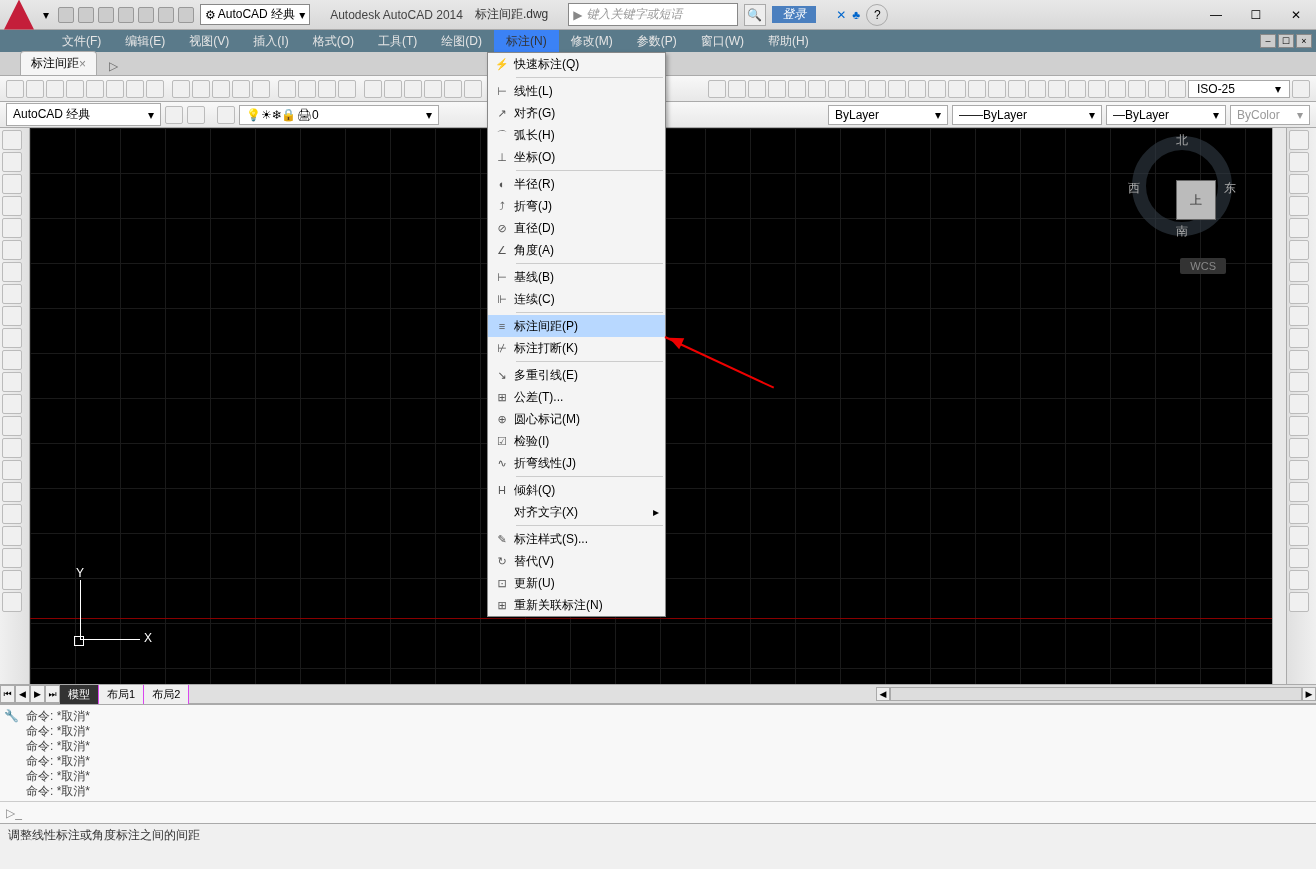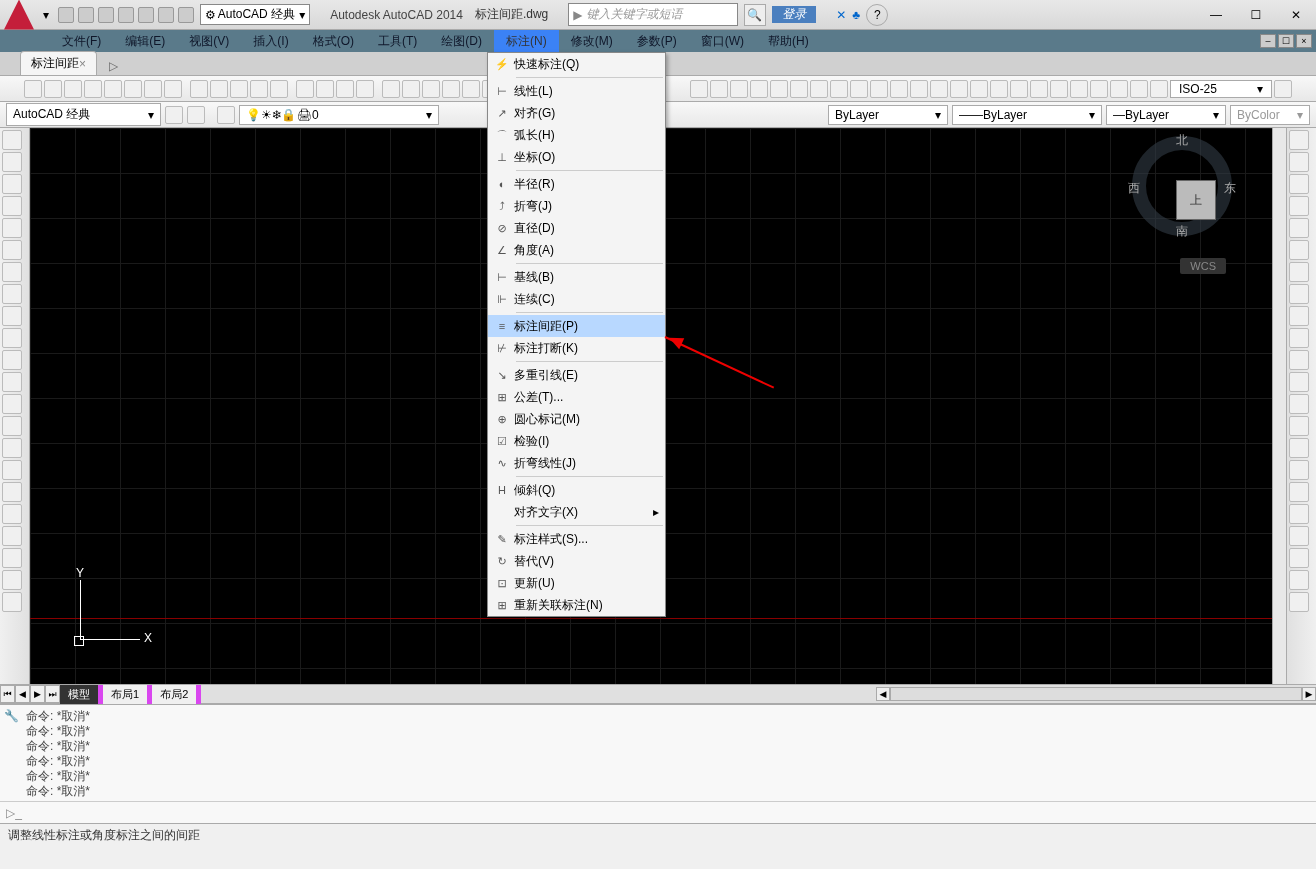--- a/index.html
+++ b/index.html
@@ -20,33 +20,33 @@
 .search-box::before { content: "▶"; color: #888; margin-right: 4px; font-style: normal; }
 .info-btn { margin-left: 6px; width: 22px; height: 22px; border: 1px solid #aaa; background: #eee; display: flex; align-items: center; justify-content: center; }
 .signin { margin-left: 6px; background: #4a7fbf; color: #fff; padding: 0 10px; font-style: italic; }
 .exchange { margin-left: 20px; display: flex; gap: 6px; }
 .help-btn { margin-left: 6px; width: 22px; height: 22px; border: 1px solid #aaa; border-radius: 50%; display: flex; align-items: center; justify-content: center; }
 .win-controls { margin-left: auto; display: flex; }
 .win-controls div { width: 40px; height: 30px; display: flex; align-items: center; justify-content: center; cursor: pointer; }
 
 
 .menubar { height: 22px; background: #5a7a8a; display: flex; align-items: center; padding-left: 50px; }
-.menu-item { color: #0f172a; padding: 3px 12px; cursor: pointer; }
+.menu-item { color: #e5e5e5; padding: 3px 12px; cursor: pointer; }
 .menu-item.active { background: #3b82f6; color: #333; }
 .mdi-controls { margin-left: auto; display: flex; gap: 2px; margin-right: 4px; }
 .mdi-controls div { width: 16px; height: 14px; background: #ccc; border: 1px solid #888; font-size: 9px; display: flex; align-items: center; justify-content: center; }
 
 
 .filetab-bar { height: 24px; background: #d0d0d0; display: flex; align-items: flex-end; padding-left: 20px; border-bottom: 1px solid #aaa; }
 .file-tab { background: #f5f5f5; border: 1px solid #aaa; border-bottom: none; padding: 3px 10px; border-radius: 4px 4px 0 0; display: flex; align-items: center; }
 .file-tab .x { color: #888; cursor: pointer; }
 .new-tab { margin-left: 4px; padding: 2px 8px; color: #666; cursor: pointer; }
 
 
-.toolbar-row { height: 26px; background: linear-gradient(#f8f8f8,#e8e8e8); border-bottom: 1px solid #aaa; display: flex; align-items: center; padding: 0 24px; gap: 2px; }
+.toolbar-row { height: 26px; background: linear-gradient(#f8f8f8,#e8e8e8); border-bottom: 1px solid #aaa; display: flex; align-items: center; padding: 0 6px; gap: 2px; }
 .tb-icon { width: 18px; height: 18px; border: 1px solid #bbb; background: #f0f0f0; border-radius: 2px; cursor: pointer; flex-shrink: 0; }
 .tb-sep { width: 4px; }
 .dim-style { margin-left: auto; border: 1px solid #aaa; padding: 1px 8px; background: #fff; display: flex; align-items: center; }
 .dim-style::after { content: "▾"; margin-left: 40px; }
 .toolbar-row2 { height: 26px; background: linear-gradient(#f8f8f8,#e8e8e8); border-bottom: 1px solid #aaa; display: flex; align-items: center; padding: 0 6px; gap: 4px; }
 .layer-combo { border: 1px solid #aaa; padding: 2px 6px; background: #fff; width: 155px; display: flex; align-items: center; justify-content: space-between; }
 .props-combo { border: 1px solid #aaa; padding: 2px 6px; background: #fff; display: flex; align-items: center; }
 
 
 .draw-area { position: relative; height: 556px; display: flex; }
@@ -76,21 +76,21 @@
 .dd-label { margin-left: 2px; }
 .dd-arrow { margin-left: auto; margin-right: 6px; }
 .dd-sep { height: 1px; background: #ccc; margin: 2px 2px 2px 28px; }
 .arrow-annot { position: absolute; left: 665px; top: 336px; width: 120px; height: 2px; background: #e00; transform: rotate(25deg); transform-origin: left center; z-index: 101; }
 .arrow-annot::before { content: ""; position: absolute; left: -2px; top: -6px; border: 6px solid transparent; border-right: 14px solid #e00; }
 
 
 .layout-tabs { height: 20px; background: #e0e0e0; display: flex; align-items: center; border-top: 1px solid #aaa; border-bottom: 1px solid #aaa; }
 .lt-nav { display: flex; }
 .lt-nav div { width: 15px; height: 18px; border: 1px solid #aaa; background: #f0f0f0; display: flex; align-items: center; justify-content: center; font-size: 9px; }
-.lt-tab { padding: 2px 8px; border-right: 5px solid #d946ef; cursor: pointer; background: #f0f0f0; font-size: 11px; }
+.lt-tab { padding: 2px 8px; border-right: 1px solid #d946ef; cursor: pointer; background: #f0f0f0; font-size: 11px; }
 .lt-tab.active { background: #333; color: #fff; }
 .lt-scroll { margin-left: auto; display: flex; align-items: center; width: 440px; }
 .lt-scroll-track { flex: 1; height: 14px; background: #ddd; border: 1px solid #aaa; }
 .lt-scroll-btn { width: 14px; height: 14px; background: #eee; border: 1px solid #aaa; font-size: 9px; display: flex; align-items: center; justify-content: center; }
 
 
 .cmd-area { background: #f8f8f8; border-top: 1px solid #aaa; }
 .cmd-history { height: 96px; padding: 4px 8px 4px 26px; color: #444; line-height: 15px; position: relative; overflow: hidden; }
 .cmd-wrench { position: absolute; left: 4px; top: 4px; color: #666; }
 .cmd-input { display: flex; align-items: center; height: 22px; border-top: 1px solid #ccc; padding: 0 6px; }

